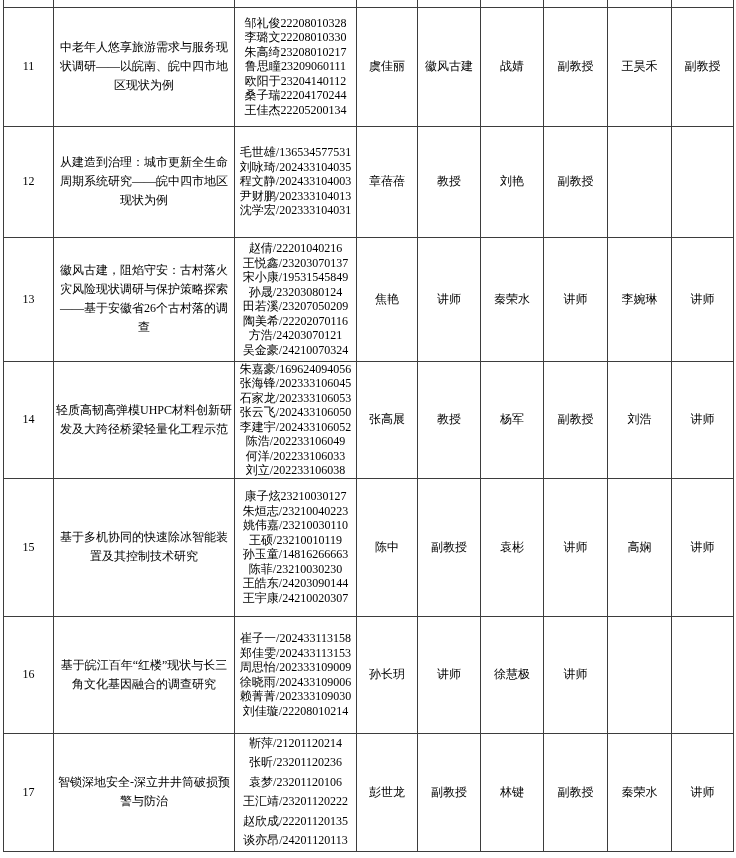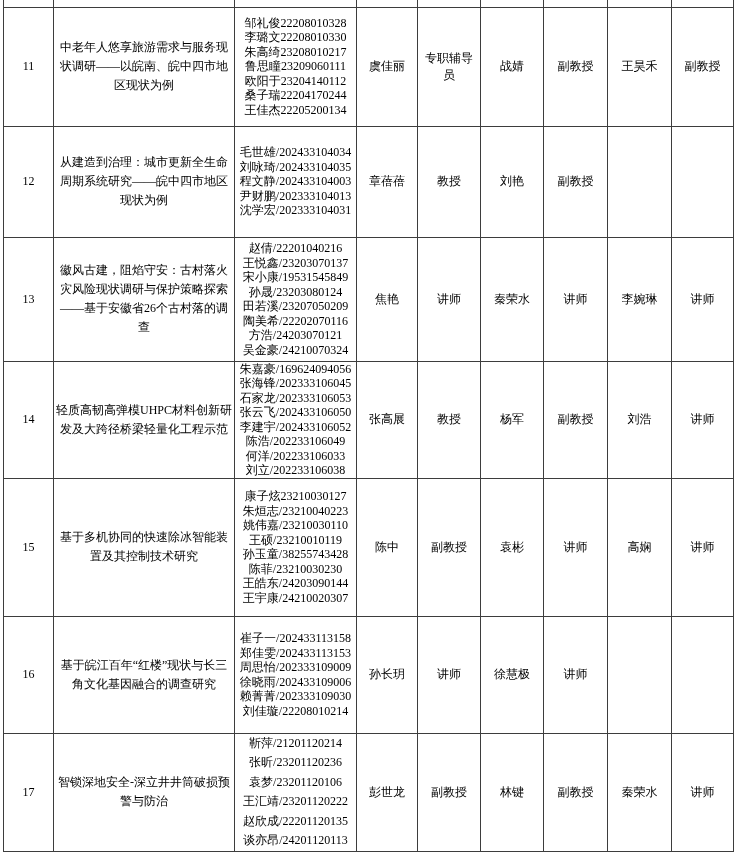--- a/index.html
+++ b/index.html
@@ -83,31 +83,31 @@
     <td class="c-students">
             <div class="line">邹礼俊22208010328</div>
             <div class="line">李璐文22208010330</div>
             <div class="line">朱高绮23208010217</div>
             <div class="line">鲁思瞳23209060111</div>
             <div class="line">欧阳于23204140112</div>
             <div class="line">桑子瑞22204170244</div>
             <div class="line">王佳杰22205200134</div>
           </td>
     <td class="c-adv">虞佳丽</td>
-    <td class="c-adv">专职辅导员</td>
+    <td class="c-adv">徽风古建</td>
     <td class="c-adv">战婧</td>
     <td class="c-adv">副教授</td>
     <td class="c-adv">王昊禾</td>
     <td class="c-adv">副教授</td>
   </tr>
         <tr class="r1">
     <td class="c-no">12</td>
     <td class="c-title">从建造到治理：城市更新全生命周期系统研究——皖中四市地区现状为例</td>
     <td class="c-students">
-            <div class="line">毛世雄/202433104034</div>
+            <div class="line">毛世雄/136534577531</div>
             <div class="line">刘咏琦/202433104035</div>
             <div class="line">程文静/202433104003</div>
             <div class="line">尹财鹏/202333104013</div>
             <div class="line">沈学宏/202333104031</div>
           </td>
     <td class="c-adv">章蓓蓓</td>
     <td class="c-adv">教授</td>
     <td class="c-adv">刘艳</td>
     <td class="c-adv">副教授</td>
     <td class="c-adv"></td>
@@ -154,21 +154,21 @@
     <td class="c-adv">讲师</td>
   </tr>
         <tr class="r4">
     <td class="c-no">15</td>
     <td class="c-title">基于多机协同的快速除冰智能装置及其控制技术研究</td>
     <td class="c-students">
             <div class="line">康子炫23210030127</div>
             <div class="line">朱烜志/23210040223</div>
             <div class="line">姚伟嘉/23210030110</div>
             <div class="line">王硕/23210010119</div>
-            <div class="line">孙玉童/38255743428</div>
+            <div class="line">孙玉童/14816266663</div>
             <div class="line">陈菲/23210030230</div>
             <div class="line">王皓东/24203090144</div>
             <div class="line">王宇康/24210020307</div>
           </td>
     <td class="c-adv">陈中</td>
     <td class="c-adv">副教授</td>
     <td class="c-adv">袁彬</td>
     <td class="c-adv">讲师</td>
     <td class="c-adv">高娴</td>
     <td class="c-adv">讲师</td>

